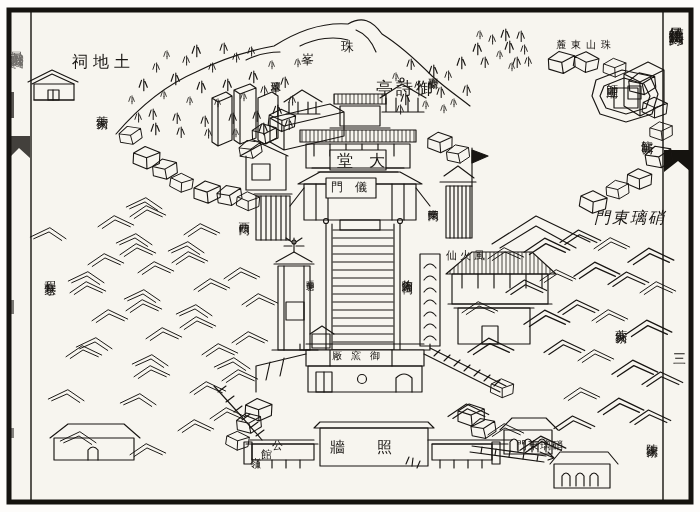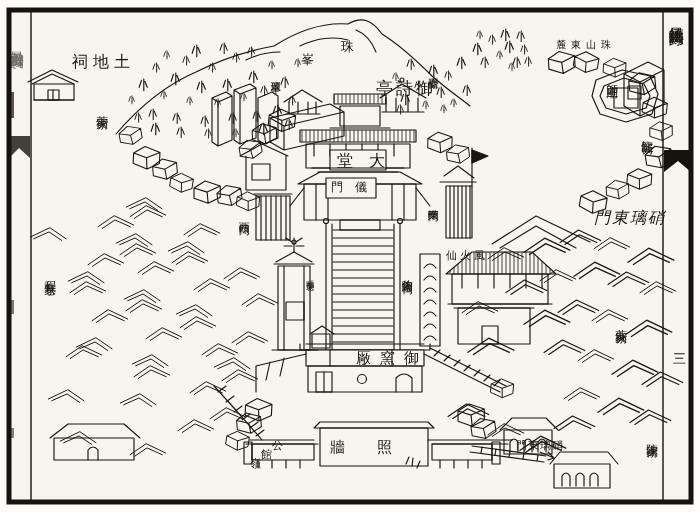--- a/index.html
+++ b/index.html
@@ -408,21 +408,21 @@
 <div class="lab" style="left:594px;top:210px;font-size:16px;letter-spacing:2px;font-style:italic;">門東璃硝</div>
 
 <div class="lab v" style="left:427px;top:200px;font-size:11px;">東轅門</div>
 <div class="lab v" style="left:238px;top:214px;font-size:11px;">西轅門</div>
 <div class="lab" style="left:446px;top:250px;font-size:11px;letter-spacing:3px;">仙火風</div>
 <div class="lab v" style="left:401px;top:271px;font-size:11px;">佑陶靈祠</div>
 <div class="lab v tiny" style="left:305px;top:274px;">晒架塘</div>
 
 <div class="lab" style="left:337px;top:153px;font-size:16px;letter-spacing:16px;">堂大</div>
 <div class="lab" style="left:331px;top:181px;font-size:12px;letter-spacing:12px;">門儀</div>
-<div class="lab" style="left:332px;top:351px;font-size:15px;letter-spacing:9px;margin-left:24px;">厰窯御</div>
+<div class="lab" style="left:332px;top:351px;font-size:10px;letter-spacing:9px;">厰窯御</div>
 <div class="lab" style="left:330px;top:440px;font-size:15px;letter-spacing:32px;">牆照</div>
 
 <div class="lab" style="left:272px;top:440px;font-size:11px;">公</div>
 <div class="lab" style="left:261px;top:449px;font-size:11px;">館</div>
 <div class="lab" style="left:250px;top:458px;font-size:11px;">嶺</div>
 
 <div class="lab v" style="left:615px;top:320px;font-size:12px;">蘇家衖</div>
 <div class="lab v" style="left:646px;top:434px;font-size:12px;">陳家街</div>
 <div class="lab" style="left:516px;top:440px;font-size:11px;letter-spacing:1px;">門東璃硝</div>
 

